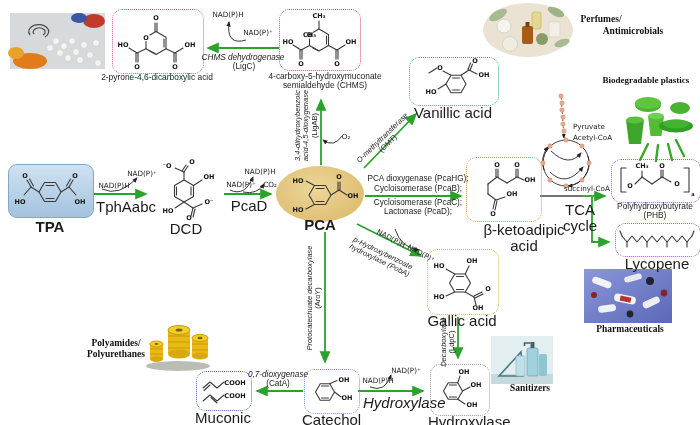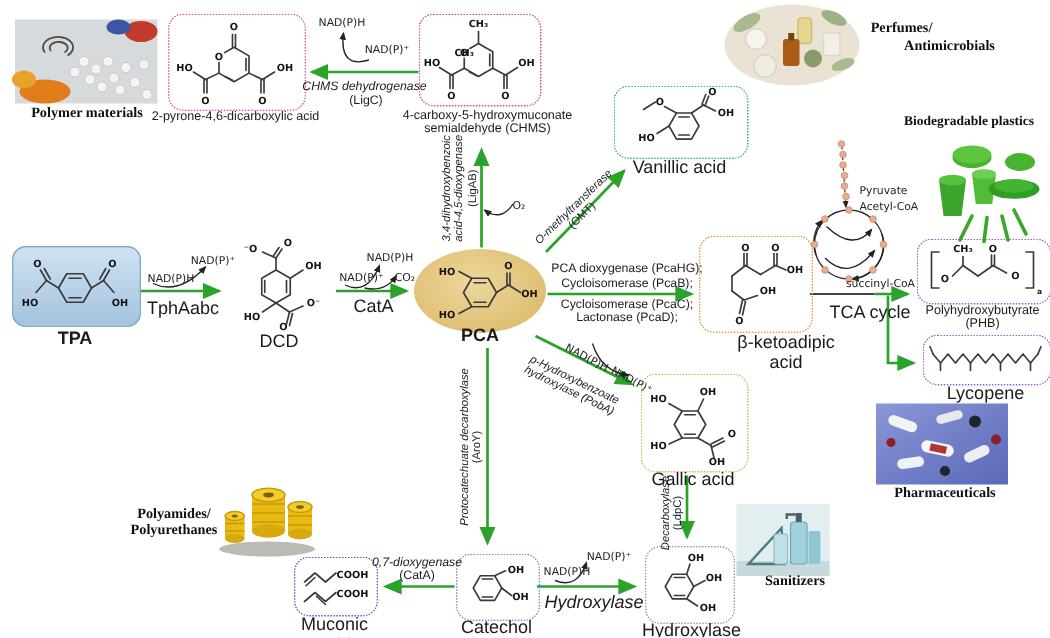--- a/index.html
+++ b/index.html
@@ -1,17 +1,17 @@
 <!DOCTYPE html>
 <html><head>
 <meta charset="utf-8">
 <style>
   html,body{margin:0;padding:0;background:#fff}
   #fig{position:relative;width:700px;height:425px;background:#ffffff;font-family:"Liberation Sans",sans-serif;overflow:hidden}
-  .lbl{position:absolute;text-align:center;color:#1b1b1b;font-size:12px;line-height:1.08}
+  .lbl{position:absolute;text-align:center;color:#1b1b1b;font-size:15px;line-height:1.08}
   .name{font-size:8.4px}
   .bold{font-weight:700}
   .prod{position:absolute;text-align:center;font:700 9.5px "Liberation Serif",serif;color:#101010;line-height:1.15}
   .cof{position:absolute;font-size:7.2px;font-family:"DejaVu Sans",sans-serif;color:#222;text-align:center;white-space:nowrap}
   .enz{font-style:italic}
   .rom{font-style:normal}
   .cbox{position:absolute;border-radius:10px}
   .rot{position:absolute;transform-origin:0 0;text-align:center;color:#222;font-size:7.5px;line-height:1.12;white-space:nowrap}
   svg.mol,svg.photo{position:absolute;overflow:visible}
   .mol line,.mol polygon,.mol polyline,.mol path{stroke:#3a3a3a;stroke-width:1.1;fill:none;stroke-linecap:round;stroke-linejoin:round}
@@ -444,33 +444,32 @@
   <div class="lbl layer3" style="left:302px;top:412px;width:58px">Catechol</div>
   <div class="lbl layer3" style="left:192px;top:410px;width:62px">Muconic acid</div>
   <div class="lbl layer3" style="left:428px;top:414px;width:62px">Hydroxylase</div>
   <div class="lbl name layer3" style="left:608px;top:202px;width:94px">Polyhydroxybutyrate</div>
   <div class="lbl name layer3" style="left:608px;top:211px;width:94px">(PHB)</div>
   <div class="lbl layer3" style="left:615px;top:256px;width:84px">Lycopene</div>
   <div class="lbl bold layer3" style="left:8px;top:219px;width:84px">TPA</div>
   <div class="lbl layer3" style="left:156px;top:221px;width:60px">DCD</div>
   <div class="lbl bold layer3" style="left:276px;top:217px;width:88px">PCA</div>
 
-  <div class="prod layer3" style="left:2px;top:71px;width:112px">Polymer materials</div>
   <div class="prod layer3" style="left:555px;top:14px;width:92px">Perfumes/</div>
   <div class="prod layer3" style="left:587px;top:26px;width:92px">Antimicrobials</div>
   <div class="prod layer3" style="left:592px;top:75px;width:108px;font-size:9px">Biodegradable plastics</div>
   <div class="prod layer3" style="left:72px;top:338px;width:88px">Polyamides/</div>
   <div class="prod layer3" style="left:72px;top:349px;width:88px">Polyurethanes</div>
   <div class="prod layer3" style="left:586px;top:324px;width:88px">Pharmaceuticals</div>
   <div class="prod layer3" style="left:498px;top:383px;width:64px">Sanitizers</div>
 
   <div class="lbl enz layer3" style="left:198px;top:54px;width:90px;font-size:8.2px">CHMS dehydrogenase</div>
   <div class="lbl layer3" style="left:222px;top:63px;width:44px;font-size:8.2px">(LigC)</div>
   <div class="lbl layer3" style="left:96px;top:199px;width:52px">TphAabc</div>
-  <div class="lbl layer3" style="left:230px;top:198px;width:38px">CatA</div>
+  <div class="lbl layer3" style="left:230px;top:198px;width:38px">PcaD</div>
   <div class="lbl layer3" style="left:366px;top:175px;width:104px;font-size:8.2px">PCA dioxygenase (PcaHG);</div>
   <div class="lbl layer3" style="left:370px;top:185px;width:96px;font-size:8.2px">Cycloisomerase (PcaB);</div>
   <div class="lbl layer3" style="left:372px;top:199px;width:92px;font-size:8.2px">Cycloisomerase (PcaC);</div>
   <div class="lbl layer3" style="left:380px;top:208px;width:76px;font-size:8.2px">Lactonase (PcaD);</div>
   <div class="lbl layer3" style="left:552px;top:202px;width:56px">TCA cycle</div>
   <div class="lbl enz layer3" style="left:363px;top:395px;width:60px">Hydroxylase</div>
   <div class="lbl enz layer3" style="left:244px;top:371px;width:68px;font-size:8.2px">0,7-dioxygenase</div>
   <div class="lbl layer3" style="left:256px;top:380px;width:44px;font-size:8.2px">(CatA)</div>
 
   <div class="rot layer3" style="left:294px;top:167px;width:83px;transform:rotate(-90deg)">

